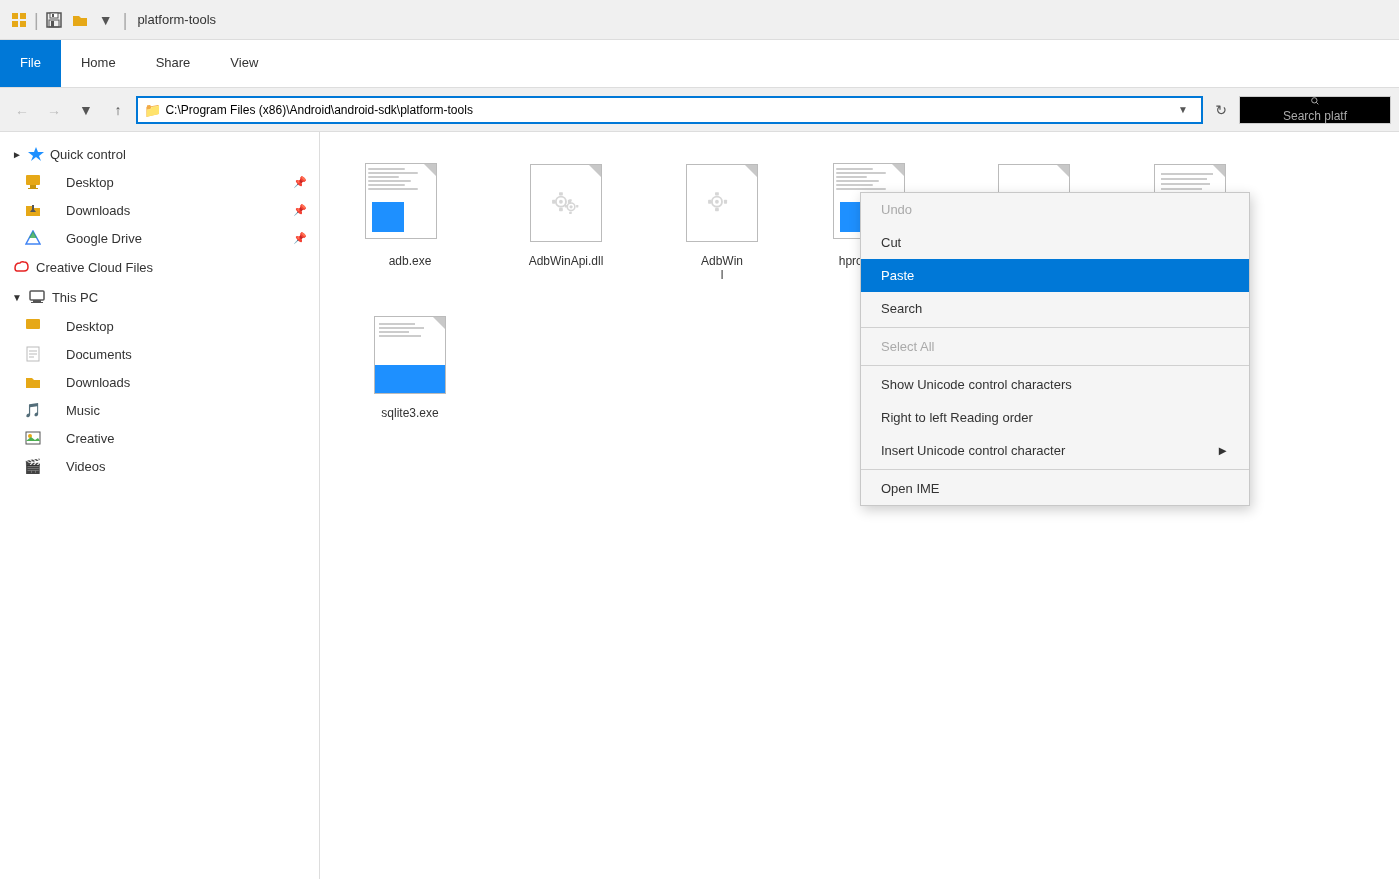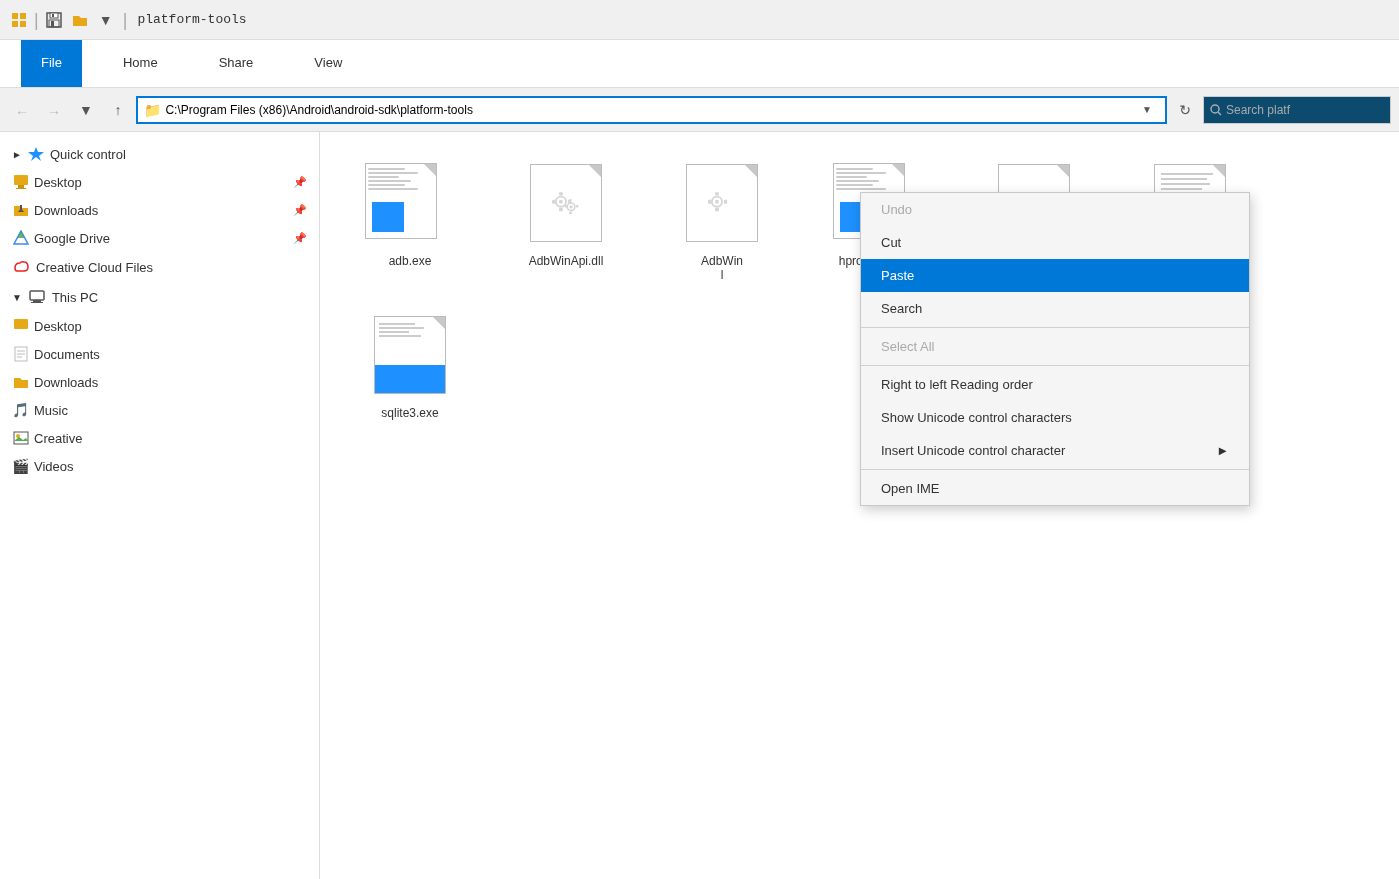--- a/index.html
+++ b/index.html
@@ -9,41 +9,40 @@
     .title-bar {
       height: 40px;
       background: #f0f0f0;
       display: flex;
       align-items: center;
       padding: 0 8px;
       gap: 6px;
       border-bottom: 1px solid #ddd;
     }
     .title-bar-sep { color: #aaa; font-size: 18px; line-height: 1; }
-    .title-bar-title { font-size: 13px; color: #333; margin-left: 4px; font-family: Liberation Mono, monospace; }
+    .title-bar-title { font-size: 13px; color: #333; margin-left: 4px; }
     .title-bar-qs { display: flex; gap: 4px; align-items: center; }
     .qs-btn { width: 22px; height: 22px; display: flex; align-items: center; justify-content: center; font-size: 14px; color: #555; cursor: pointer; }
 
     
     .ribbon {
       height: 48px;
       background: #fff;
       display: flex;
       align-items: stretch;
       border-bottom: 1px solid #ddd;
     }
     .ribbon-tab {
       padding: 0 20px;
       display: flex;
       align-items: center;
       font-size: 13px;
       color: #333;
       cursor: pointer;
       border-bottom: 3px solid transparent;
-      margin-left: 21px;
     }
     .ribbon-tab.active {
       background: #0078d7;
       color: #fff;
       border-bottom: 3px solid #0078d7;
     }
 
     
     .address-bar {
       height: 44px;
@@ -67,29 +66,30 @@
       background: #fff;
       height: 28px;
       border: 2px solid #0078d7;
       padding: 0 6px;
       gap: 4px;
     }
     .address-folder-icon { color: #e6a817; font-size: 14px; }
     .address-text { font-size: 12px; color: #000; flex: 1; }
     .address-dropdown { width: 24px; height: 100%; display: flex; align-items: center; justify-content: center; color: #555; cursor: pointer; font-size: 10px; }
     .search-box {
-      width: 188px; height: 28px;
+      width: 152px; height: 28px;
       border: 1px solid #ccc;
-      background: #0c4a6e;
+      background: #000000;
       display: flex;
       align-items: center;
       padding: 0 6px;
       gap: 4px;
       color: #aaa;
       font-size: 12px;
+      flex-direction: column;
     }
 
     
     .main {
       display: flex;
       height: calc(879px - 40px - 48px - 44px);
     }
 
     
     .sidebar {
@@ -106,25 +106,25 @@
       padding: 6px 12px;
       font-size: 13px;
       color: #333;
       font-weight: 400;
       cursor: pointer;
       gap: 6px;
     }
     .sidebar-item {
       display: flex;
       align-items: center;
-      padding: 5px 12px 5px 12px;
+      padding: 5px 12px 5px 24px;
       font-size: 13px;
       color: #333;
       cursor: pointer;
-      gap: 4px;
+      gap: 24px;
     }
     .sidebar-item .pin-icon { margin-left: auto; color: #0078d7; font-size: 11px; }
     .sidebar-icon { width: 18px; height: 18px; display: flex; align-items: center; justify-content: center; font-size: 14px; flex-shrink: 0; }
 
     
     .file-area {
       flex: 1;
       background: #fff;
       overflow: auto;
       position: relative;
@@ -563,24 +563,24 @@
       </div>
       <div class="ctx-item">
         <span>Search</span>
       </div>
       <div class="ctx-separator"></div>
       <div class="ctx-item disabled">
         <span>Select All</span>
       </div>
       <div class="ctx-separator"></div>
       <div class="ctx-item">
+        <span>Show Unicode control characters</span>
+      </div>
+      <div class="ctx-item">
         <span>Right to left Reading order</span>
-      </div>
-      <div class="ctx-item">
-        <span>Show Unicode control characters</span>
       </div>
       <div class="ctx-item">
         <span>Insert Unicode control character</span>
         <span>►</span>
       </div>
       <div class="ctx-separator"></div>
       <div class="ctx-item">
         <span>Open IME</span>
       </div>
     </div>

